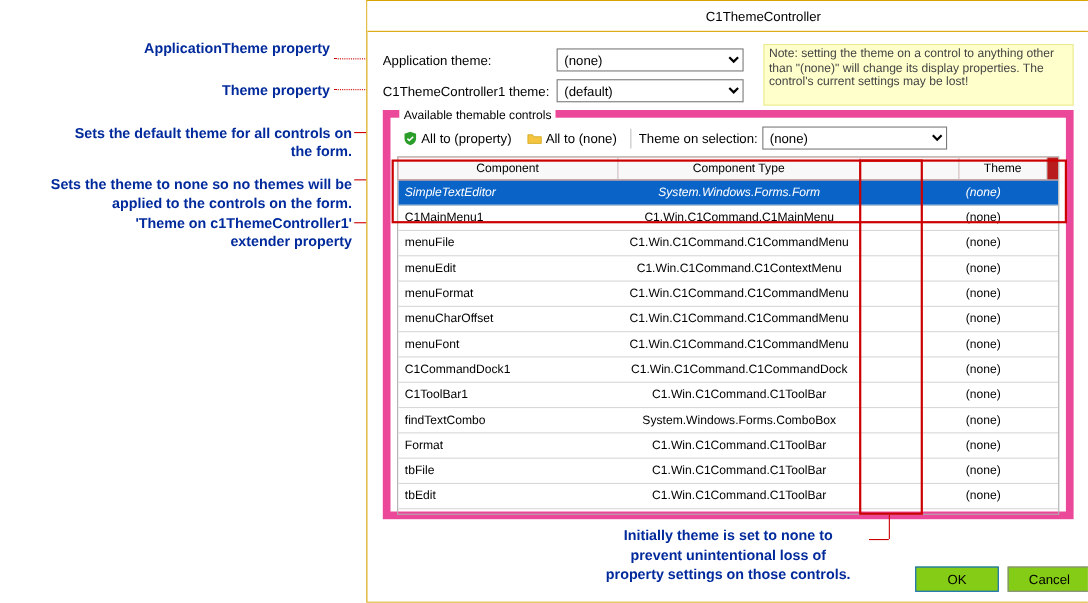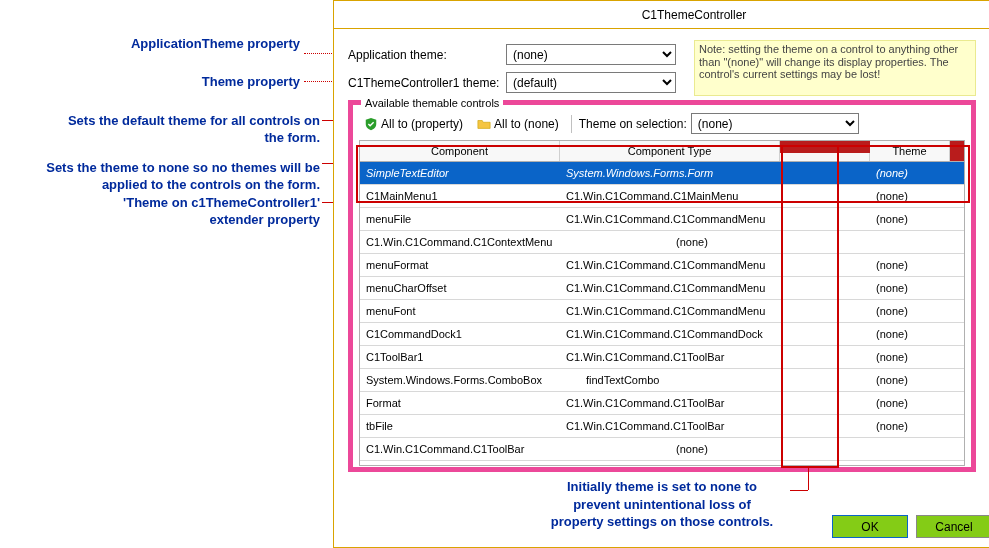--- a/index.html
+++ b/index.html
@@ -59,21 +59,21 @@
   }
   select.combo.wide {
     width: 130px;
   }
   .groupbox {
     position: absolute;
     left: 348px;
     top: 100px;
     width: 628px;
     height: 372px;
-    border: 5px solid #ec4899;
+    border: 7px solid #ec4899;
     padding-top: 4px;
   }
   .groupbox-label {
     position: absolute;
     top: -8px;
     left: 8px;
     background: #fff;
     padding: 0 4px;
     font-size: 11px;
     color: #000;
@@ -109,21 +109,20 @@
     border: 1px solid #b0b0b0;
     height: 326px;
     overflow: hidden;
     display: flex;
     flex-direction: column;
   }
   .grid-header {
     display: flex;
     background: #b91c1c;
     border-bottom: 1px solid #b0b0b0;
-    align-items: flex-end;
   }
   .grid-header .col {
     padding: 4px 6px;
     border-right: 1px solid #d0d0d0;
     text-align: center;
     font-size: 11px;
     background: #f8f8f8;
   }
   .grid-body { flex: 1; overflow: hidden; }
   .grid-row {
@@ -137,21 +136,21 @@
     color: #fff;
     font-style: italic;
   }
   .grid-row .cell {
     padding: 0 6px;
     font-size: 11px;
     overflow: hidden;
     white-space: nowrap;
   }
   .col-comp { width: 200px; }
-  .col-type { width: 220px; }
+  .col-type { width: 220px; text-align: center; }
   .col-theme { width: 80px; text-align: left; }
   .col-spacer { width: 90px; }
   .btn {
     width: 76px;
     height: 23px;
     border: 1px solid #888;
     background: #84cc16;
     font-family: inherit;
     font-size: 12px;
     cursor: pointer;
@@ -252,20 +251,21 @@
           <div class="cell col-spacer"></div>
           <div class="cell col-theme">(none)</div>
         </div>
         <div class="grid-row">
           <div class="cell col-comp">menuFile</div>
           <div class="cell col-type">C1.Win.C1Command.C1CommandMenu</div>
           <div class="cell col-spacer"></div>
           <div class="cell col-theme">(none)</div>
         </div>
         <div class="grid-row">
+          <div class="cell col-comp">menuEdit</div>
           <div class="cell col-type">C1.Win.C1Command.C1ContextMenu</div>
           <div class="cell col-spacer"></div>
           <div class="cell col-theme">(none)</div>
         </div>
         <div class="grid-row">
           <div class="cell col-comp">menuFormat</div>
           <div class="cell col-type">C1.Win.C1Command.C1CommandMenu</div>
           <div class="cell col-spacer"></div>
           <div class="cell col-theme">(none)</div>
         </div>
@@ -287,38 +287,39 @@
           <div class="cell col-spacer"></div>
           <div class="cell col-theme">(none)</div>
         </div>
         <div class="grid-row">
           <div class="cell col-comp">C1ToolBar1</div>
           <div class="cell col-type">C1.Win.C1Command.C1ToolBar</div>
           <div class="cell col-spacer"></div>
           <div class="cell col-theme">(none)</div>
         </div>
         <div class="grid-row">
+          <div class="cell col-comp">findTextCombo</div>
           <div class="cell col-type">System.Windows.Forms.ComboBox</div>
-          <div class="cell col-comp">findTextCombo</div>
           <div class="cell col-spacer"></div>
           <div class="cell col-theme">(none)</div>
         </div>
         <div class="grid-row">
           <div class="cell col-comp">Format</div>
           <div class="cell col-type">C1.Win.C1Command.C1ToolBar</div>
           <div class="cell col-spacer"></div>
           <div class="cell col-theme">(none)</div>
         </div>
         <div class="grid-row">
           <div class="cell col-comp">tbFile</div>
           <div class="cell col-type">C1.Win.C1Command.C1ToolBar</div>
           <div class="cell col-spacer"></div>
           <div class="cell col-theme">(none)</div>
         </div>
         <div class="grid-row">
+          <div class="cell col-comp">tbEdit</div>
           <div class="cell col-type">C1.Win.C1Command.C1ToolBar</div>
           <div class="cell col-spacer"></div>
           <div class="cell col-theme">(none)</div>
         </div>
       </div>
   </div>
 </div>
 
 <div class="redbox" style="left:356px; top:145px; width:614px; height:58px;"></div>
 <div class="redbox" style="left:781px; top:145px; width:58px; height:323px;"></div>

